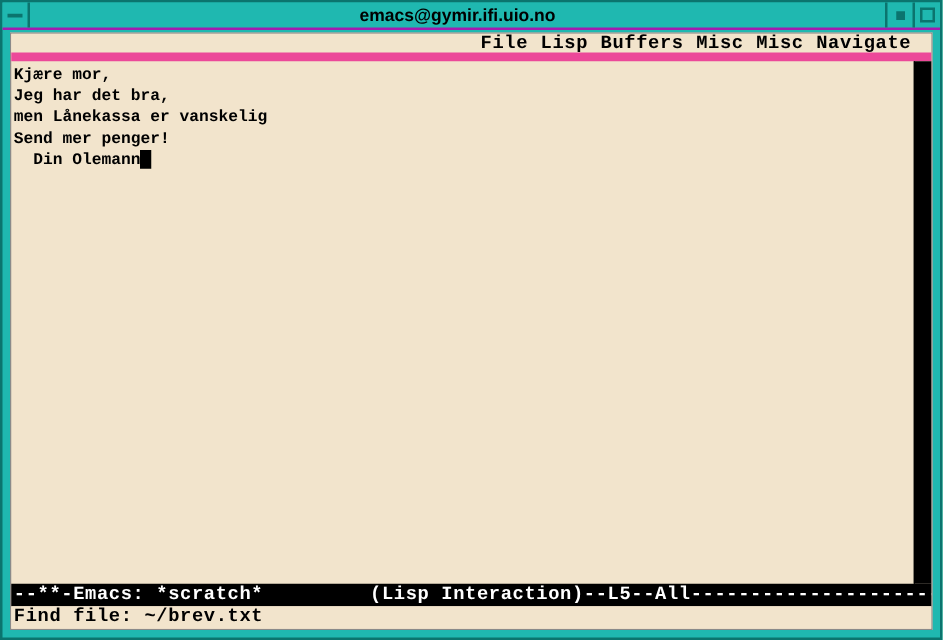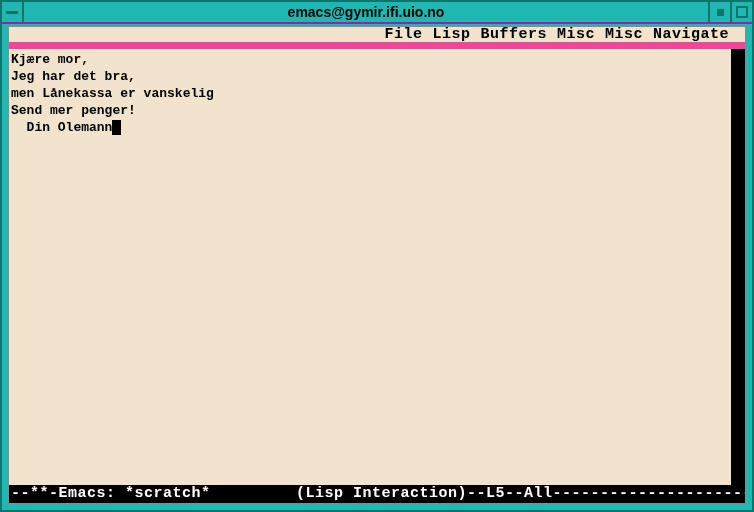--- a/index.html
+++ b/index.html
@@ -184,15 +184,16 @@
       <div class="buffer-text"><span>Kjære mor,</span>
 <span>Jeg har det bra,</span>
 <span>men Lånekassa er vanskelig</span>
 <span>Send mer penger!</span>
 <span>  Din Olemann</span><span class="cursor-block"></span></div>
       <div class="scrollbar"></div>
     </div>
 
     <div class="modeline"><span>--**-Emacs: *scratch*         (Lisp Interaction)--L5--All----------------------</span></div>
 
+    <div class="minibuffer"><span>Find file: ~/brev.txt</span></div>
 
   </div>
 </div>
 
 </body></html>

